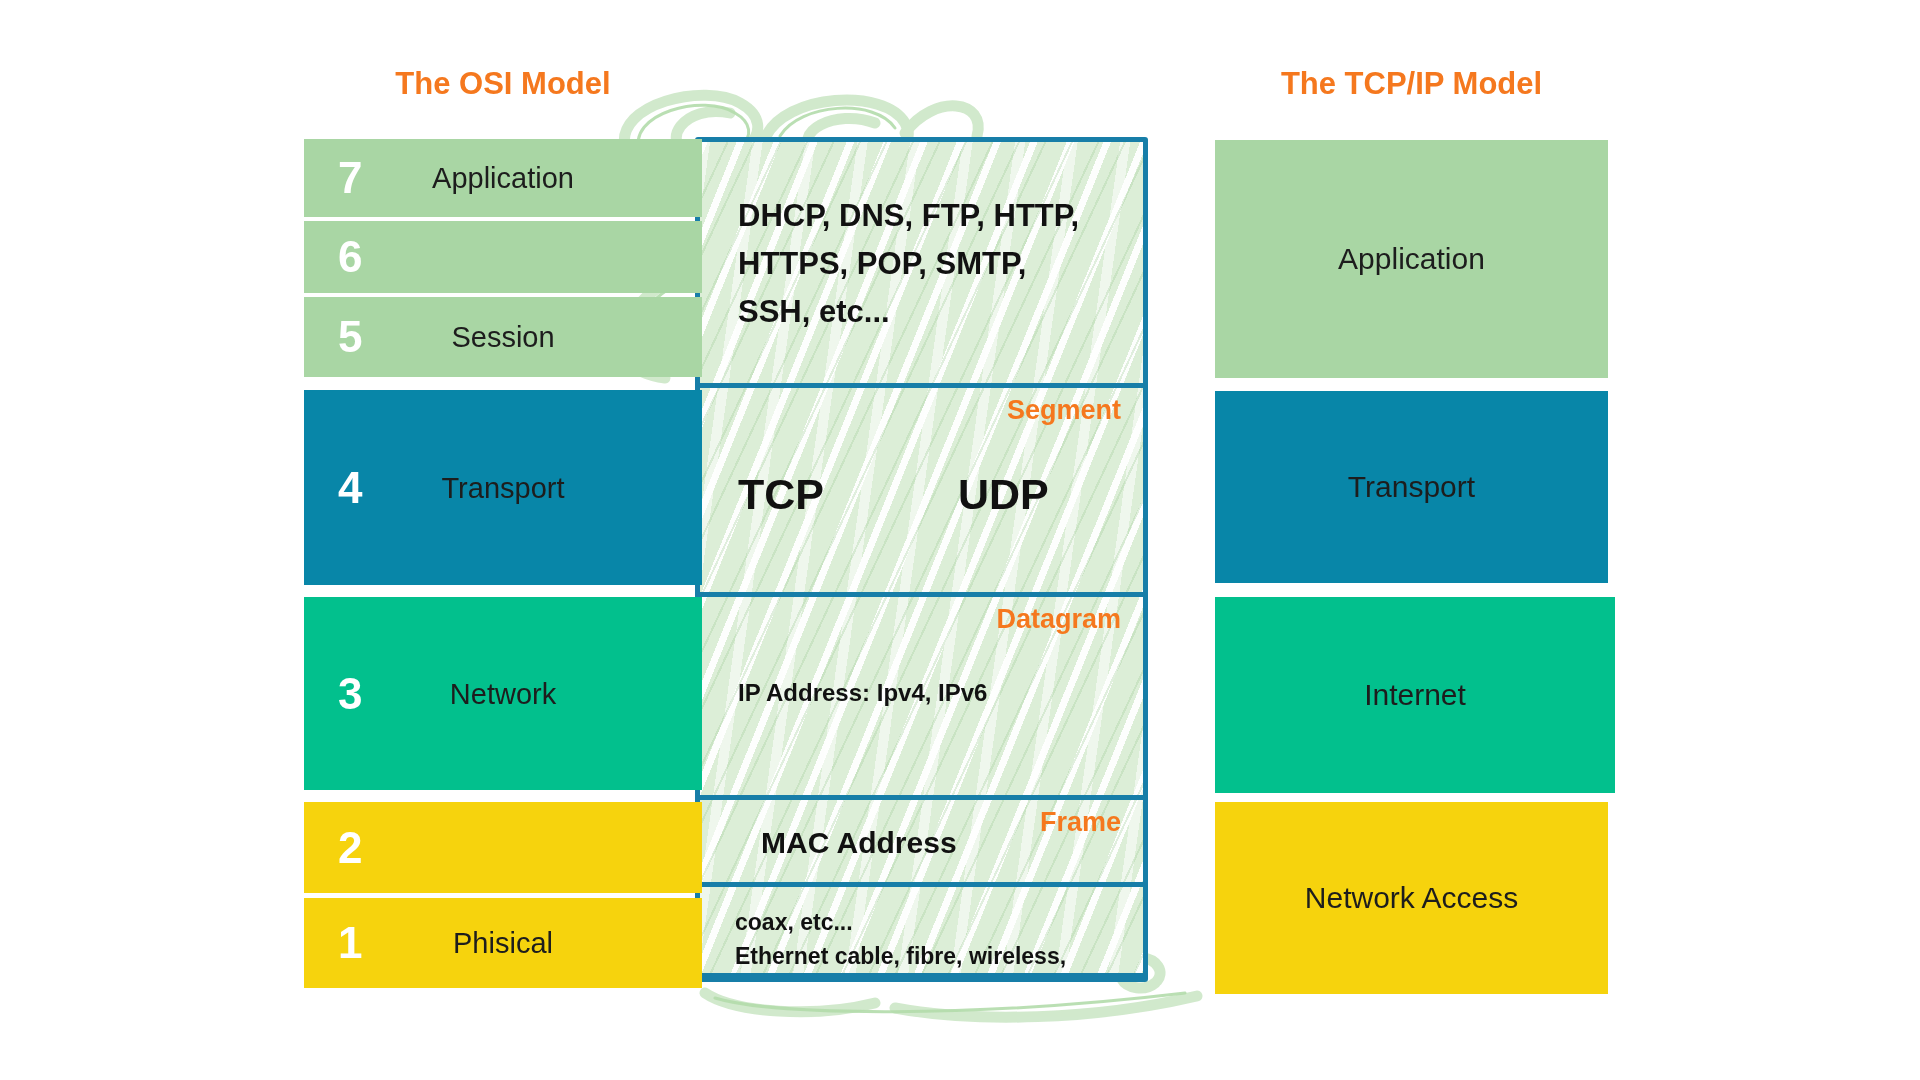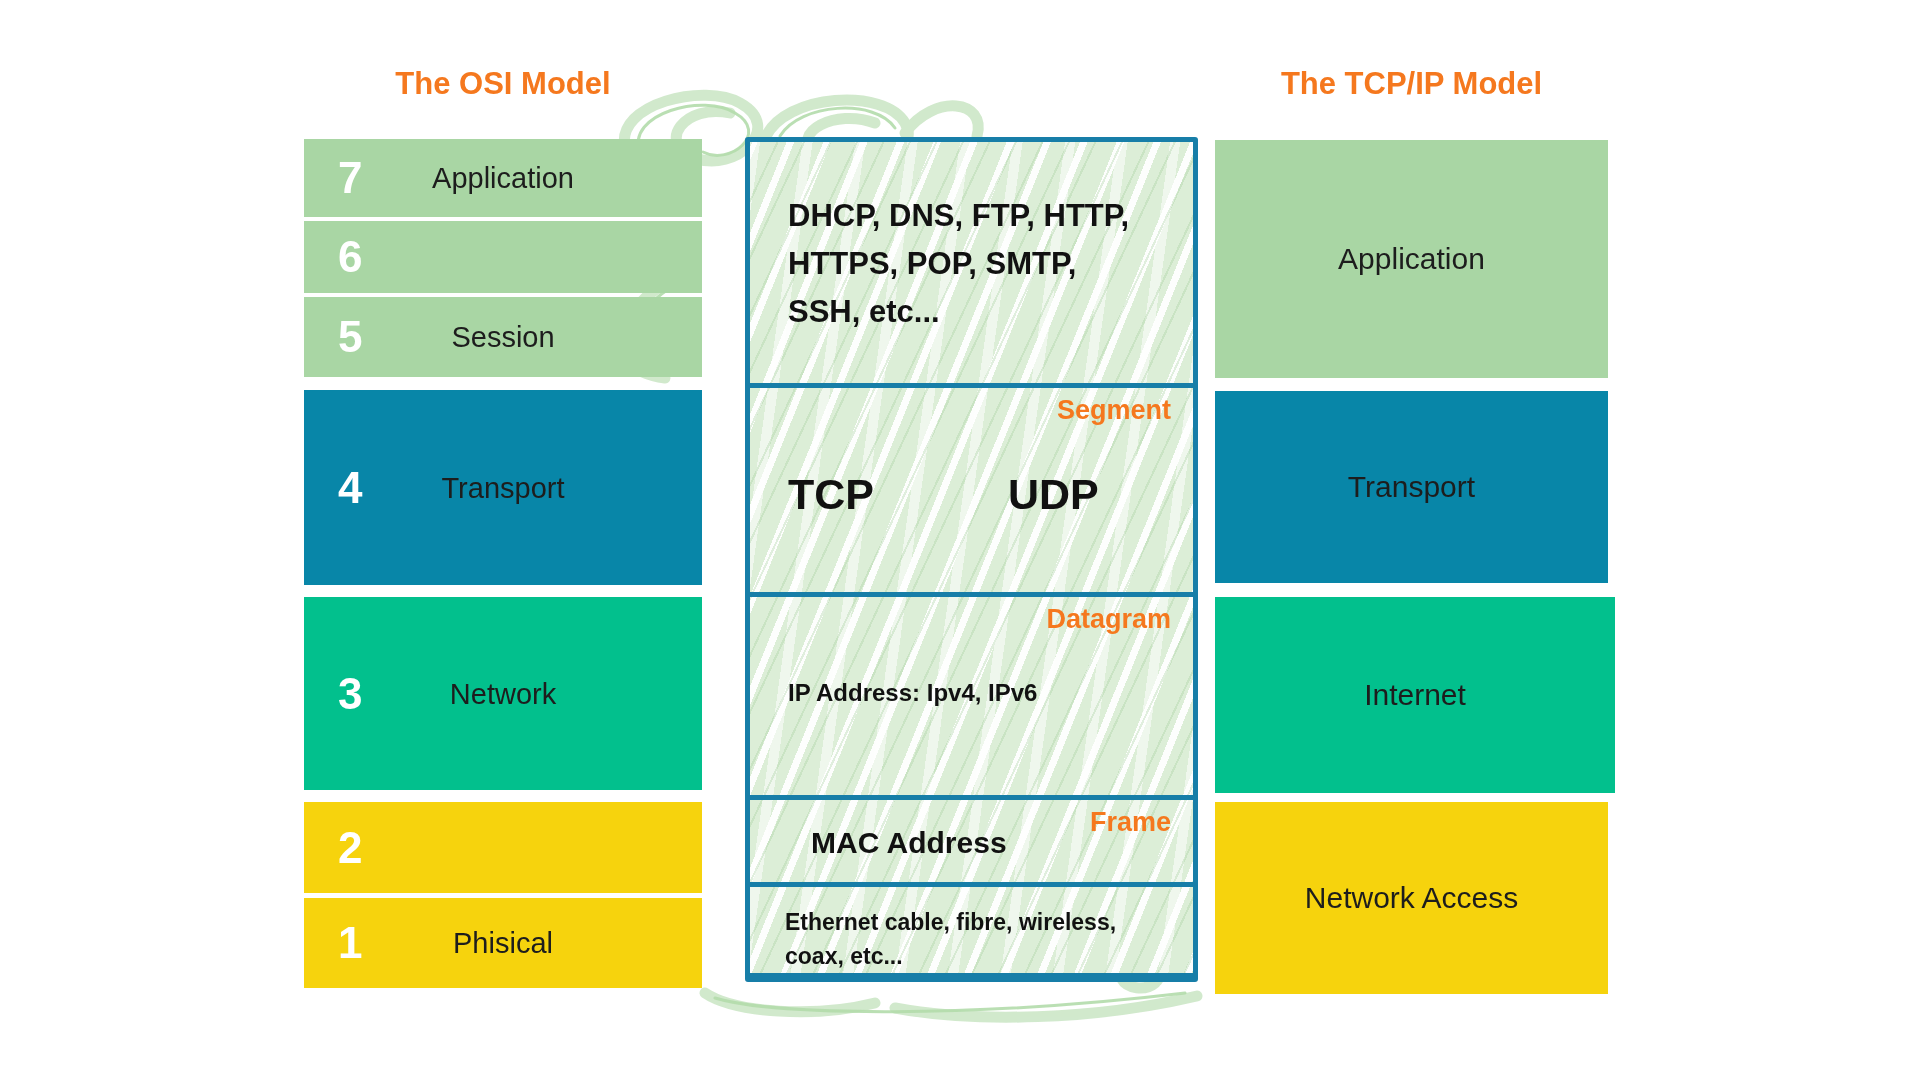--- a/index.html
+++ b/index.html
@@ -27,21 +27,21 @@
     width:100%;text-align:center;font-size:29px;color:#1d1d1d;
   }
   .tcp-row{left:1215px;width:393px;}
   .tcp-label{
     position:absolute;left:0;top:50%;transform:translateY(-50%);
     width:100%;text-align:center;font-size:30px;color:#1d1d1d;
   }
   
   .scribble-svg{position:absolute;left:555px;top:78px;z-index:0;}
   .mid-box{
-    position:absolute;left:745px;top:137px;width:453px;height:845px;
+    position:absolute;left:695px;top:137px;width:453px;height:845px;
     border:5px solid #177EA8;border-bottom-width:9px;border-radius:3px;
     z-index:1;box-sizing:border-box;
     background:
       repeating-linear-gradient(115deg, rgba(158,203,150,0.30) 0 2px, rgba(0,0,0,0) 2px 24px),
       repeating-linear-gradient(112deg, rgba(255,255,255,0.95) 0 7px, rgba(0,0,0,0) 7px 34px),
       repeating-linear-gradient(98deg, rgba(255,255,255,0.55) 0 10px, rgba(0,0,0,0) 10px 52px),
       #dcEEd7;
   }
   .mid-sec{position:absolute;left:0;width:100%;box-sizing:border-box;}
   .sec-divide{border-top:5px solid #177EA8;}
@@ -157,19 +157,19 @@
       <span class="ip-text">IP Address: Ipv4, IPv6</span>
     </div>
 
     <div class="mid-sec sec-divide" style="top:653px;height:87px;">
       <span class="tag">Frame</span>
       <span class="mac-text">MAC Address</span>
     </div>
 
     <div class="mid-sec sec-divide" style="top:740px;height:96px;">
       <div class="eth-lines">
+        <div>coax, etc...</div>
         <div>Ethernet cable, fibre, wireless,</div>
-        <div>coax, etc...</div>
       </div>
     </div>
 
   </div>
 </div>
 
 </body></html>

